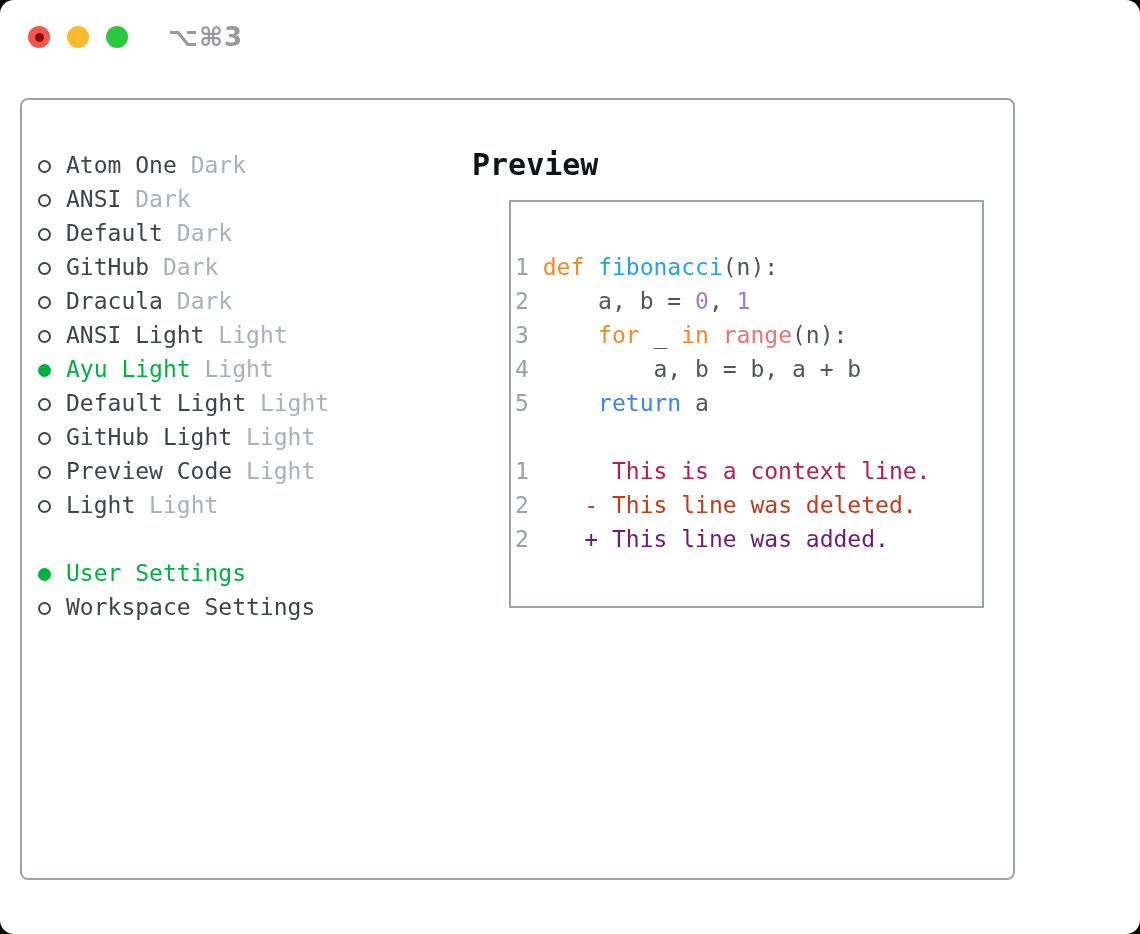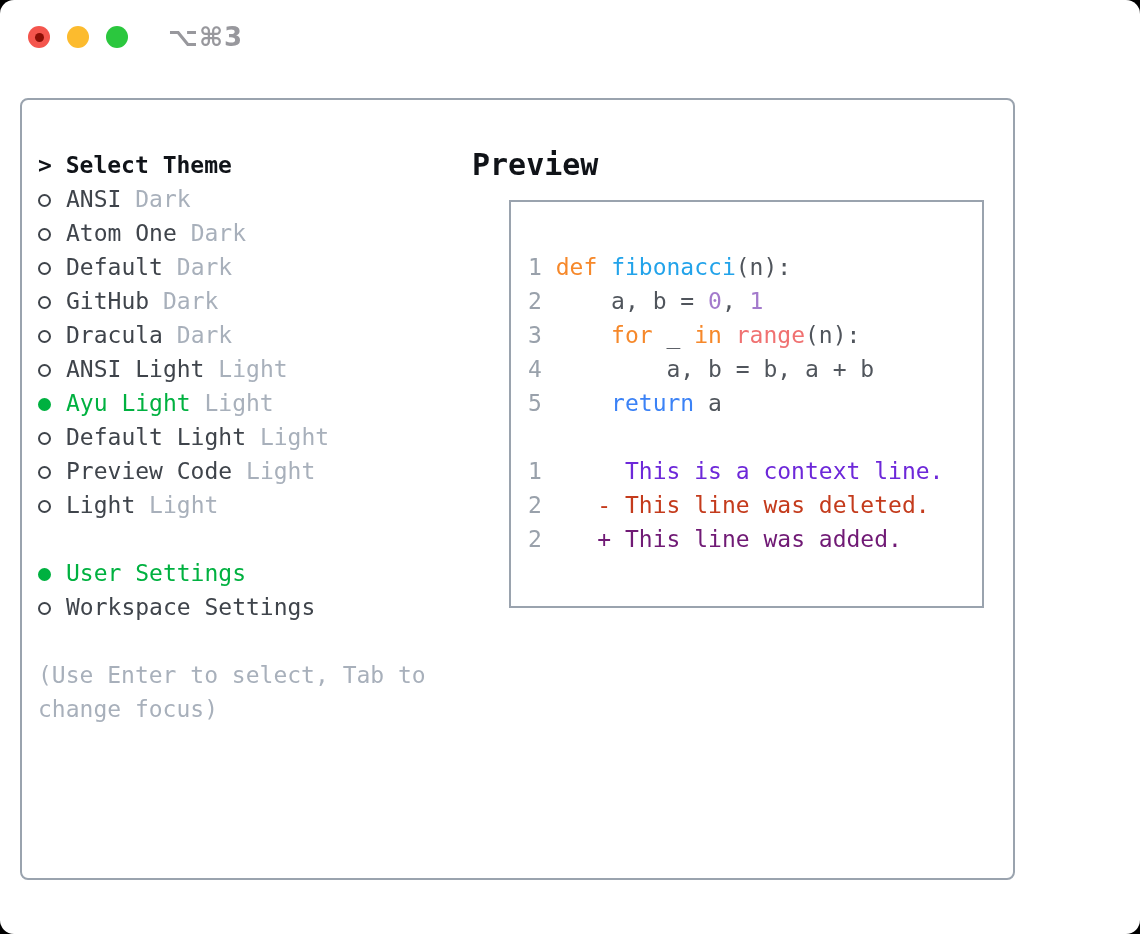--- a/index.html
+++ b/index.html
@@ -25,64 +25,63 @@
   .radio.on{border-color:var(--green);background:var(--green);}
   .name{color:var(--item);}
   .name.on{color:var(--green);text-align:right;}
   .tag{color:var(--muted);}
   .apply-heading{color:var(--heading);padding-left:28px;}
   .footer{width:424px;white-space:normal;color:var(--muted);font-size:23px;line-height:34px;}
   
   .preview-heading{position:absolute;left:450px;top:48px;height:34px;line-height:34px;
                    font-size:30px;font-weight:bold;color:var(--heading);}
   .preview-box{position:absolute;left:487px;top:100px;width:475px;height:408px;box-sizing:border-box;
-               border:2px solid var(--border);background:#fff;padding:48px 0 0 17px;}
+               border:2px solid var(--border);background:#fff;padding:48px 0 0 4px;}
   .cline{height:34px;line-height:34px;font-size:23px;white-space:pre;}
   .lineno{color:var(--lineno);}
 </style>
 </head>
 <body>
 
 <div class="window">
   <div class="lights">
     <span class="light red">
         <span class="dot"></span>
       </span>
     <span class="light yellow"></span>
     <span class="light green"></span>
   </div>
   <span class="win-title">⌥⌘3</span>
 
   <div class="panel">
     <div class="left" id="left-stack">
-        <div class="row heading"><span>&gt;</span> <span>Select Theme</span></div>
+        <div class="row"><span class="radio"></span><span class="name">Atom One</span> <span class="tag">Dark</span></div>
         <div class="row"><span class="radio"></span><span class="name">ANSI</span> <span class="tag">Dark</span></div>
-        <div class="row"><span class="radio"></span><span class="name">Atom One</span> <span class="tag">Dark</span></div>
         <div class="row"><span class="radio"></span><span class="name">Default</span> <span class="tag">Dark</span></div>
         <div class="row"><span class="radio"></span><span class="name">GitHub</span> <span class="tag">Dark</span></div>
         <div class="row"><span class="radio"></span><span class="name">Dracula</span> <span class="tag">Dark</span></div>
         <div class="row"><span class="radio"></span><span class="name">ANSI Light</span> <span class="tag">Light</span></div>
         <div class="row"><span class="radio on"></span><span class="name on">Ayu Light</span> <span class="tag">Light</span></div>
         <div class="row"><span class="radio"></span><span class="name">Default Light</span> <span class="tag">Light</span></div>
+        <div class="row"><span class="radio"></span><span class="name">GitHub Light</span> <span class="tag">Light</span></div>
         <div class="row"><span class="radio"></span><span class="name">Preview Code</span> <span class="tag">Light</span></div>
         <div class="row"><span class="radio"></span><span class="name">Light</span> <span class="tag">Light</span></div>
         <div class="row"></div>
         <div class="row"><span class="radio on"></span><span class="name on">User Settings</span></div>
         <div class="row"><span class="radio"></span><span class="name">Workspace Settings</span></div>
         <div class="row"></div>
-        <div class="footer">(Use Enter to select, Tab to change focus)</div>
       </div>
     <div class="preview-heading">Preview</div>
     <div class="preview-box">
       <div id="code">
           <div class="cline"><span class="lineno">1</span> <span class="tok" style="color: rgb(246, 136, 42);">def</span><span class="tok" style="color: rgb(80, 85, 92);"> </span><span class="tok" style="color: rgb(34, 163, 234);">fibonacci</span><span class="tok" style="color: rgb(80, 85, 92);">(n):</span></div>
           <div class="cline"><span class="lineno">2</span> <span class="tok" style="color: rgb(80, 85, 92);">    a, b = </span><span class="tok" style="color: rgb(163, 122, 204);">0</span><span class="tok" style="color: rgb(80, 85, 92);">, </span><span class="tok" style="color: rgb(163, 122, 204);">1</span></div>
           <div class="cline"><span class="lineno">3</span> <span class="tok" style="color: rgb(80, 85, 92);">    </span><span class="tok" style="color: rgb(246, 136, 42);">for</span><span class="tok" style="color: rgb(80, 85, 92);"> _ </span><span class="tok" style="color: rgb(246, 136, 42);">in</span><span class="tok" style="color: rgb(80, 85, 92);"> </span><span class="tok" style="color: rgb(240, 113, 113);">range</span><span class="tok" style="color: rgb(80, 85, 92);">(n):</span></div>
           <div class="cline"><span class="lineno">4</span> <span class="tok" style="color: rgb(80, 85, 92);">        a, b = b, a + b</span></div>
           <div class="cline"><span class="lineno">5</span> <span class="tok" style="color: rgb(80, 85, 92);">    </span><span class="tok" style="color: #3b82f6;">return</span><span class="tok" style="color: rgb(80, 85, 92);"> a</span></div>
           <div class="cline"><span class="lineno"></span> </div>
-          <div class="cline"><span class="lineno">1</span> <span class="tok" style="color: #6d28d9;">     This is a context line.</span></div>
+          <div class="cline"><span class="lineno">1</span> <span class="tok" style="color: #be185d;">     This is a context line.</span></div>
           <div class="cline"><span class="lineno">2</span> <span class="tok" style="color: rgb(80, 85, 92);">   </span><span class="tok" style="color: rgb(196, 59, 28);">- This line was deleted.</span></div>
           <div class="cline"><span class="lineno">2</span> <span class="tok" style="color: rgb(80, 85, 92);">   </span><span class="tok" style="color: #701a75;">+ This line was added.</span></div>
         </div>
     </div>
   </div>
 </div>
 
 </body></html>

